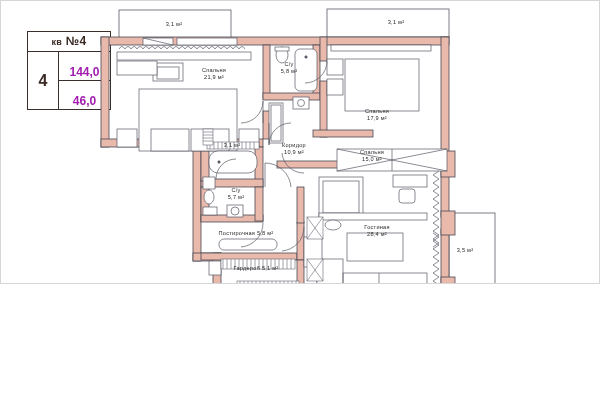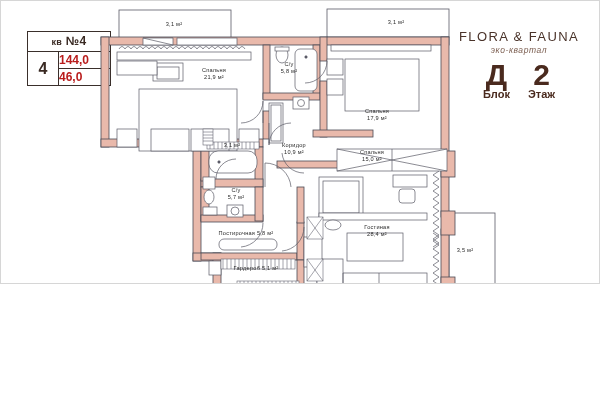--- a/index.html
+++ b/index.html
@@ -50,25 +50,26 @@
     display: flex;
     align-items: center;
     justify-content: center;
     font-size: 16px;
     font-weight: bold;
     color: #3a2a23;
     border-right: 1px solid #3a2f2b;
   }
   #info-box .areas-cell { flex: 1; }
   #info-box .area-line {
-    text-align: left;
+    text-align: center;
     font-size: 12px;
     font-weight: bold;
-    color: #b91c1c;
+    color: #a21caf;
     padding: 1px 0;
+    margin-top: 12px;
   }
   #info-box .area-line.first { border-bottom: 1px solid #3a2f2b; }
 
   
   #branding {
     position: absolute;
     left: 448px;
     top: 28px;
     width: 140px;
     text-align: center;
@@ -137,34 +138,20 @@
     </div>
     <div class="row-bot">
       <div class="rooms-cell">4</div>
       <div class="areas-cell">
         <div class="area-line first">144,0</div>
         <div class="area-line">46,0</div>
       </div>
     </div>
   </div>
 
-  <div id="branding">
-    <div id="brand-title">FLORA &amp; FAUNA</div>
-    <div id="brand-sub">эко-квартал</div>
-    <div id="brand-codes">
-      <div class="code-col">
-        <div class="code-big">Д</div>
-        <div class="code-lbl">Блок</div>
-      </div>
-      <div class="code-col">
-        <div class="code-big">2</div>
-        <div class="code-lbl">Этаж</div>
-      </div>
-    </div>
-  </div>
 
   <svg id="plan" width="600" height="400" viewBox="0 0 600 400">
     <defs>
       <g id="chair-g">
         <rect x="0" y="0" width="11" height="8" rx="1.5" fill="#fff" stroke="#5a5a66" stroke-width="0.6"></rect>
         <rect x="1.6" y="1.6" width="7.8" height="4.8" rx="1" fill="#fff" stroke="#5a5a66" stroke-width="0.5"></rect>
       </g>
     </defs>
 
     <g fill="#ffffff" stroke="#5a5a66" stroke-width="0.8">

